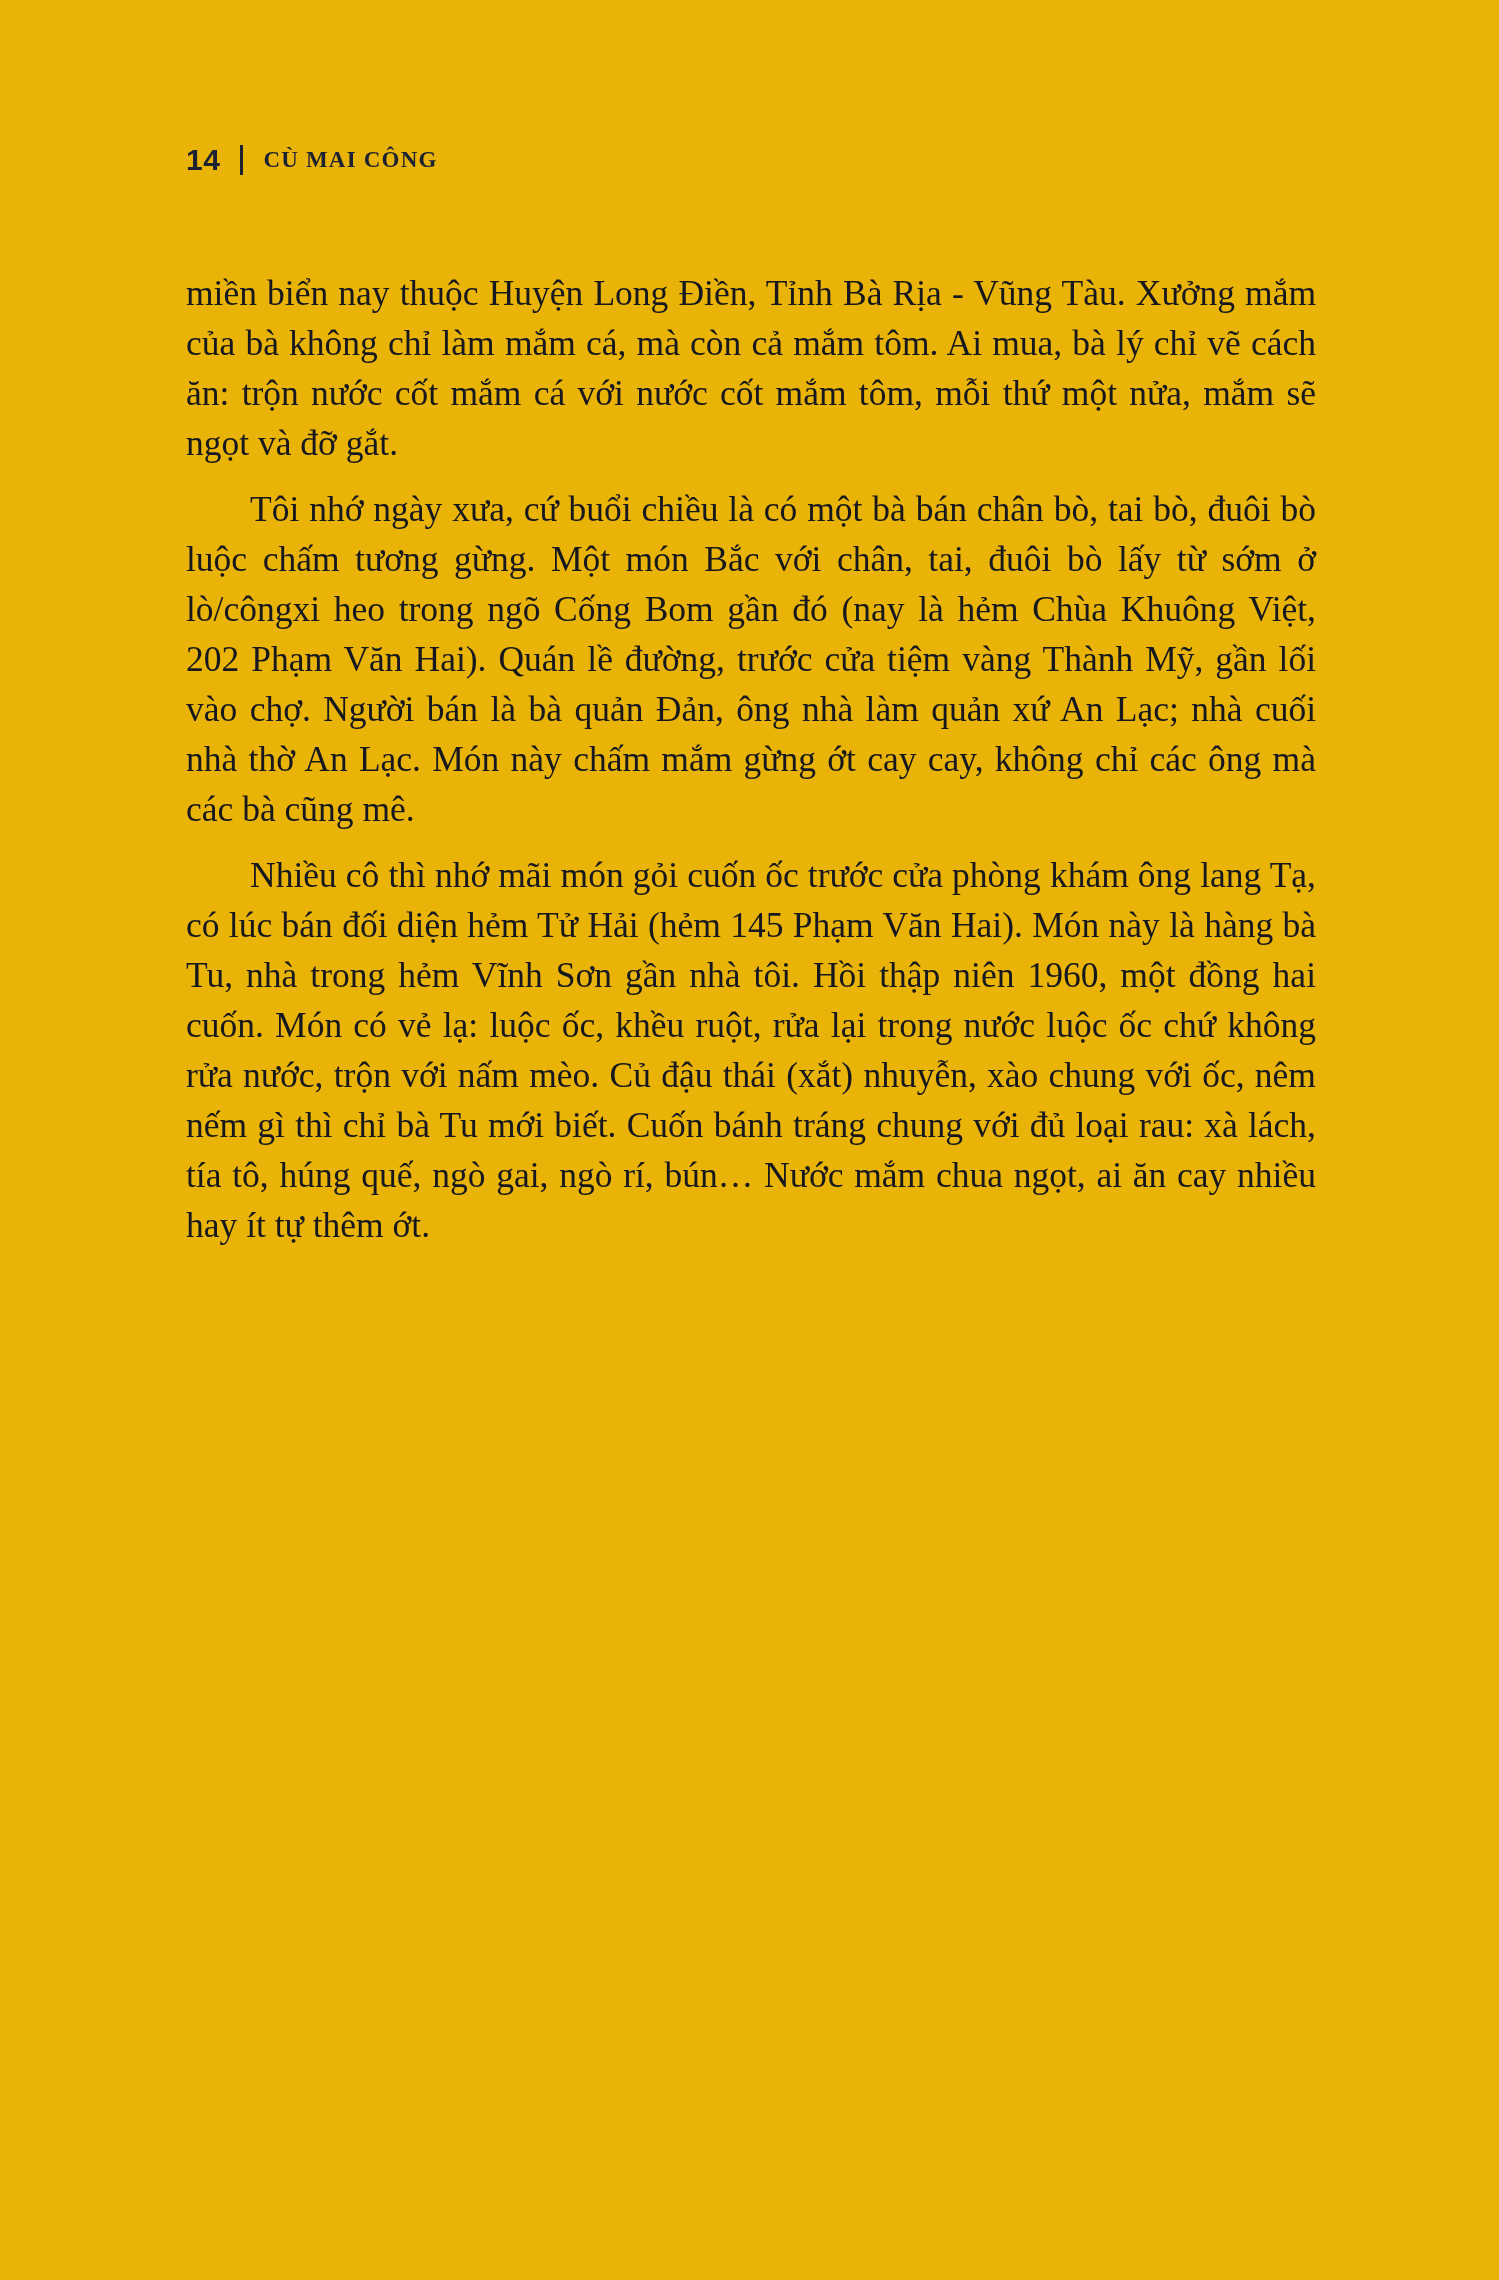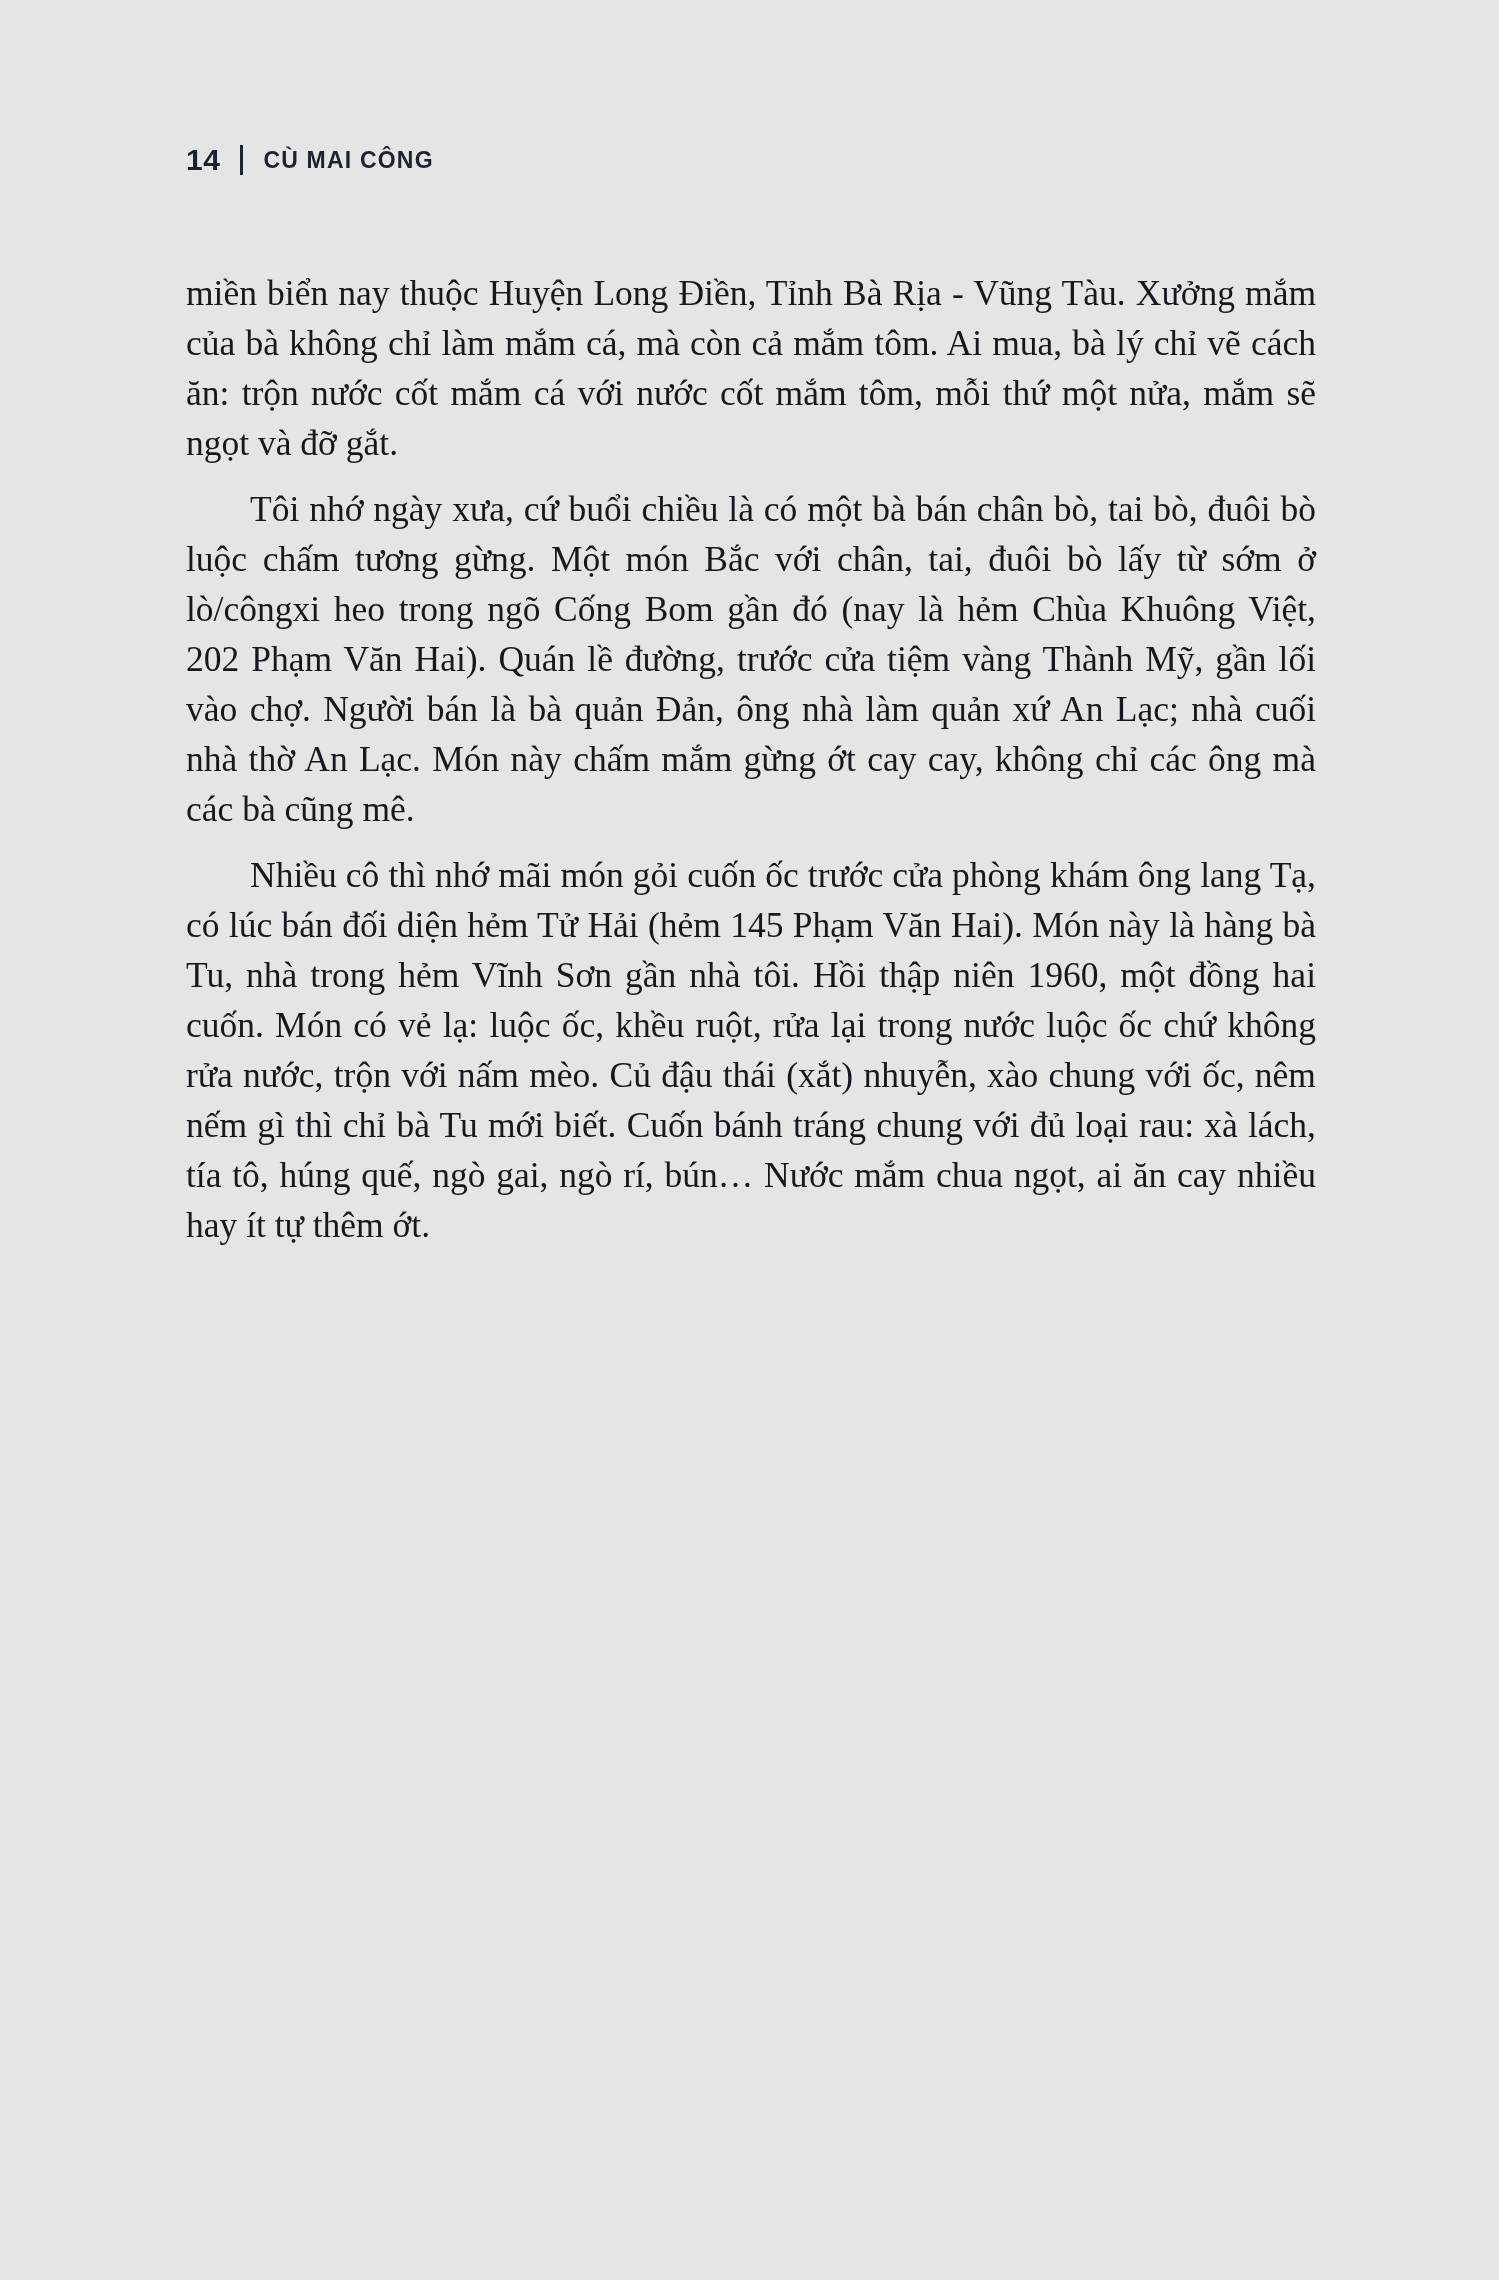--- a/index.html
+++ b/index.html
@@ -14,21 +14,21 @@
     color: #1a1a1a;
     position: relative;
     overflow: hidden;
   }
   .page {
     position: absolute;
     left: 0;
     top: 0;
     width: 1499px;
     height: 2280px;
-    background: #e5e5e5;
+    background: #eab308;
   }
   .header {
     position: absolute;
     left: 186px;
     top: 140px;
     display: flex;
     align-items: center;
     height: 40px;
   }
   .header .folio {
@@ -39,21 +39,21 @@
     color: #1c2230;
   }
   .header .rule {
     width: 3px;
     height: 30px;
     background: #1c2230;
     margin: 0 20px;
     display: inline-block;
   }
   .header .author {
-    font-family: Liberation Sans, sans-serif;
+    font-family: Liberation Serif, serif;
     font-weight: bold;
     font-size: 23px;
     letter-spacing: 1.2px;
     color: #1c2230;
     text-transform: uppercase;
     text-align: center;
   }
   .body-text {
     position: absolute;
     left: 186px;

